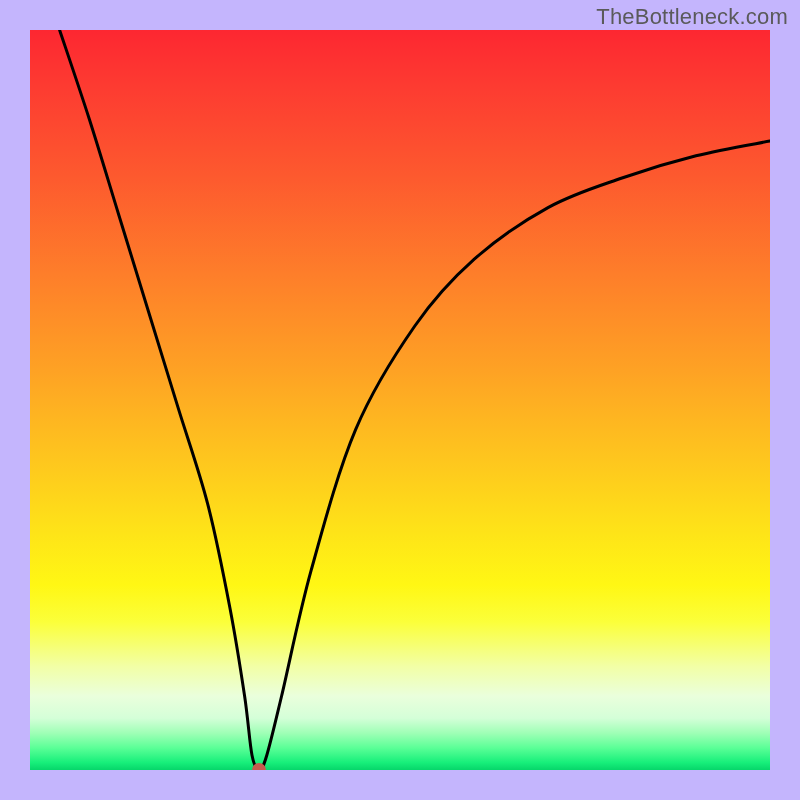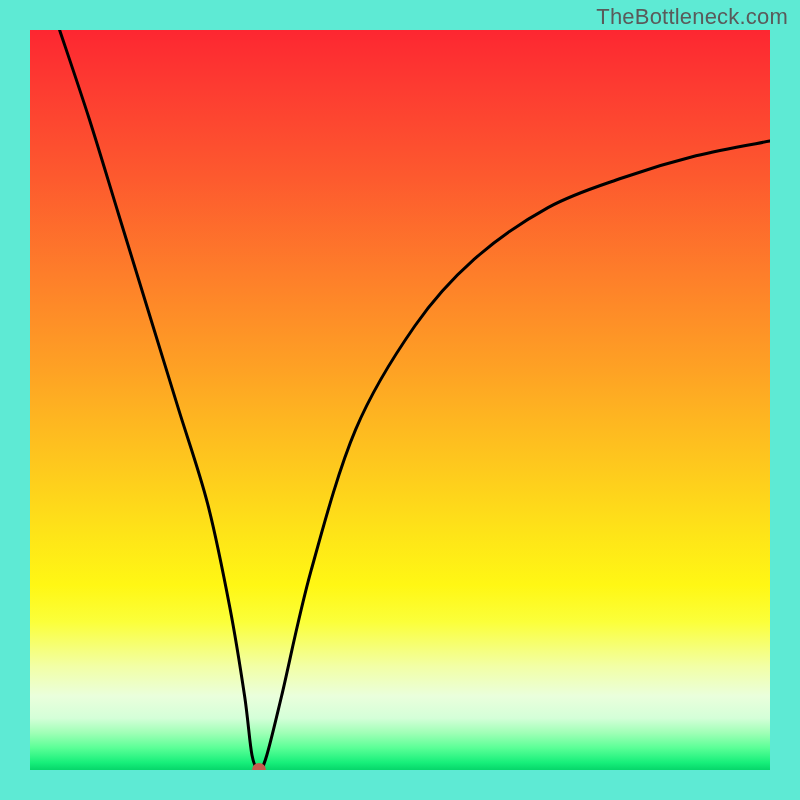--- a/index.html
+++ b/index.html
@@ -8,21 +8,21 @@
     width: 800px;
     height: 800px;
     overflow: hidden;
     background: #000;
     font-family: Arial, Helvetica, sans-serif;
   }
   .frame {
     position: relative;
     width: 800px;
     height: 800px;
-    background: #5eead4;
+    background: #c4b5fd;
   }
   .watermark {
     position: absolute;
     top: 4px;
     right: 12px;
     color: #5a5a5a;
     font-size: 22px;
     font-weight: 500;
     letter-spacing: 0.2px;
     user-select: none;

